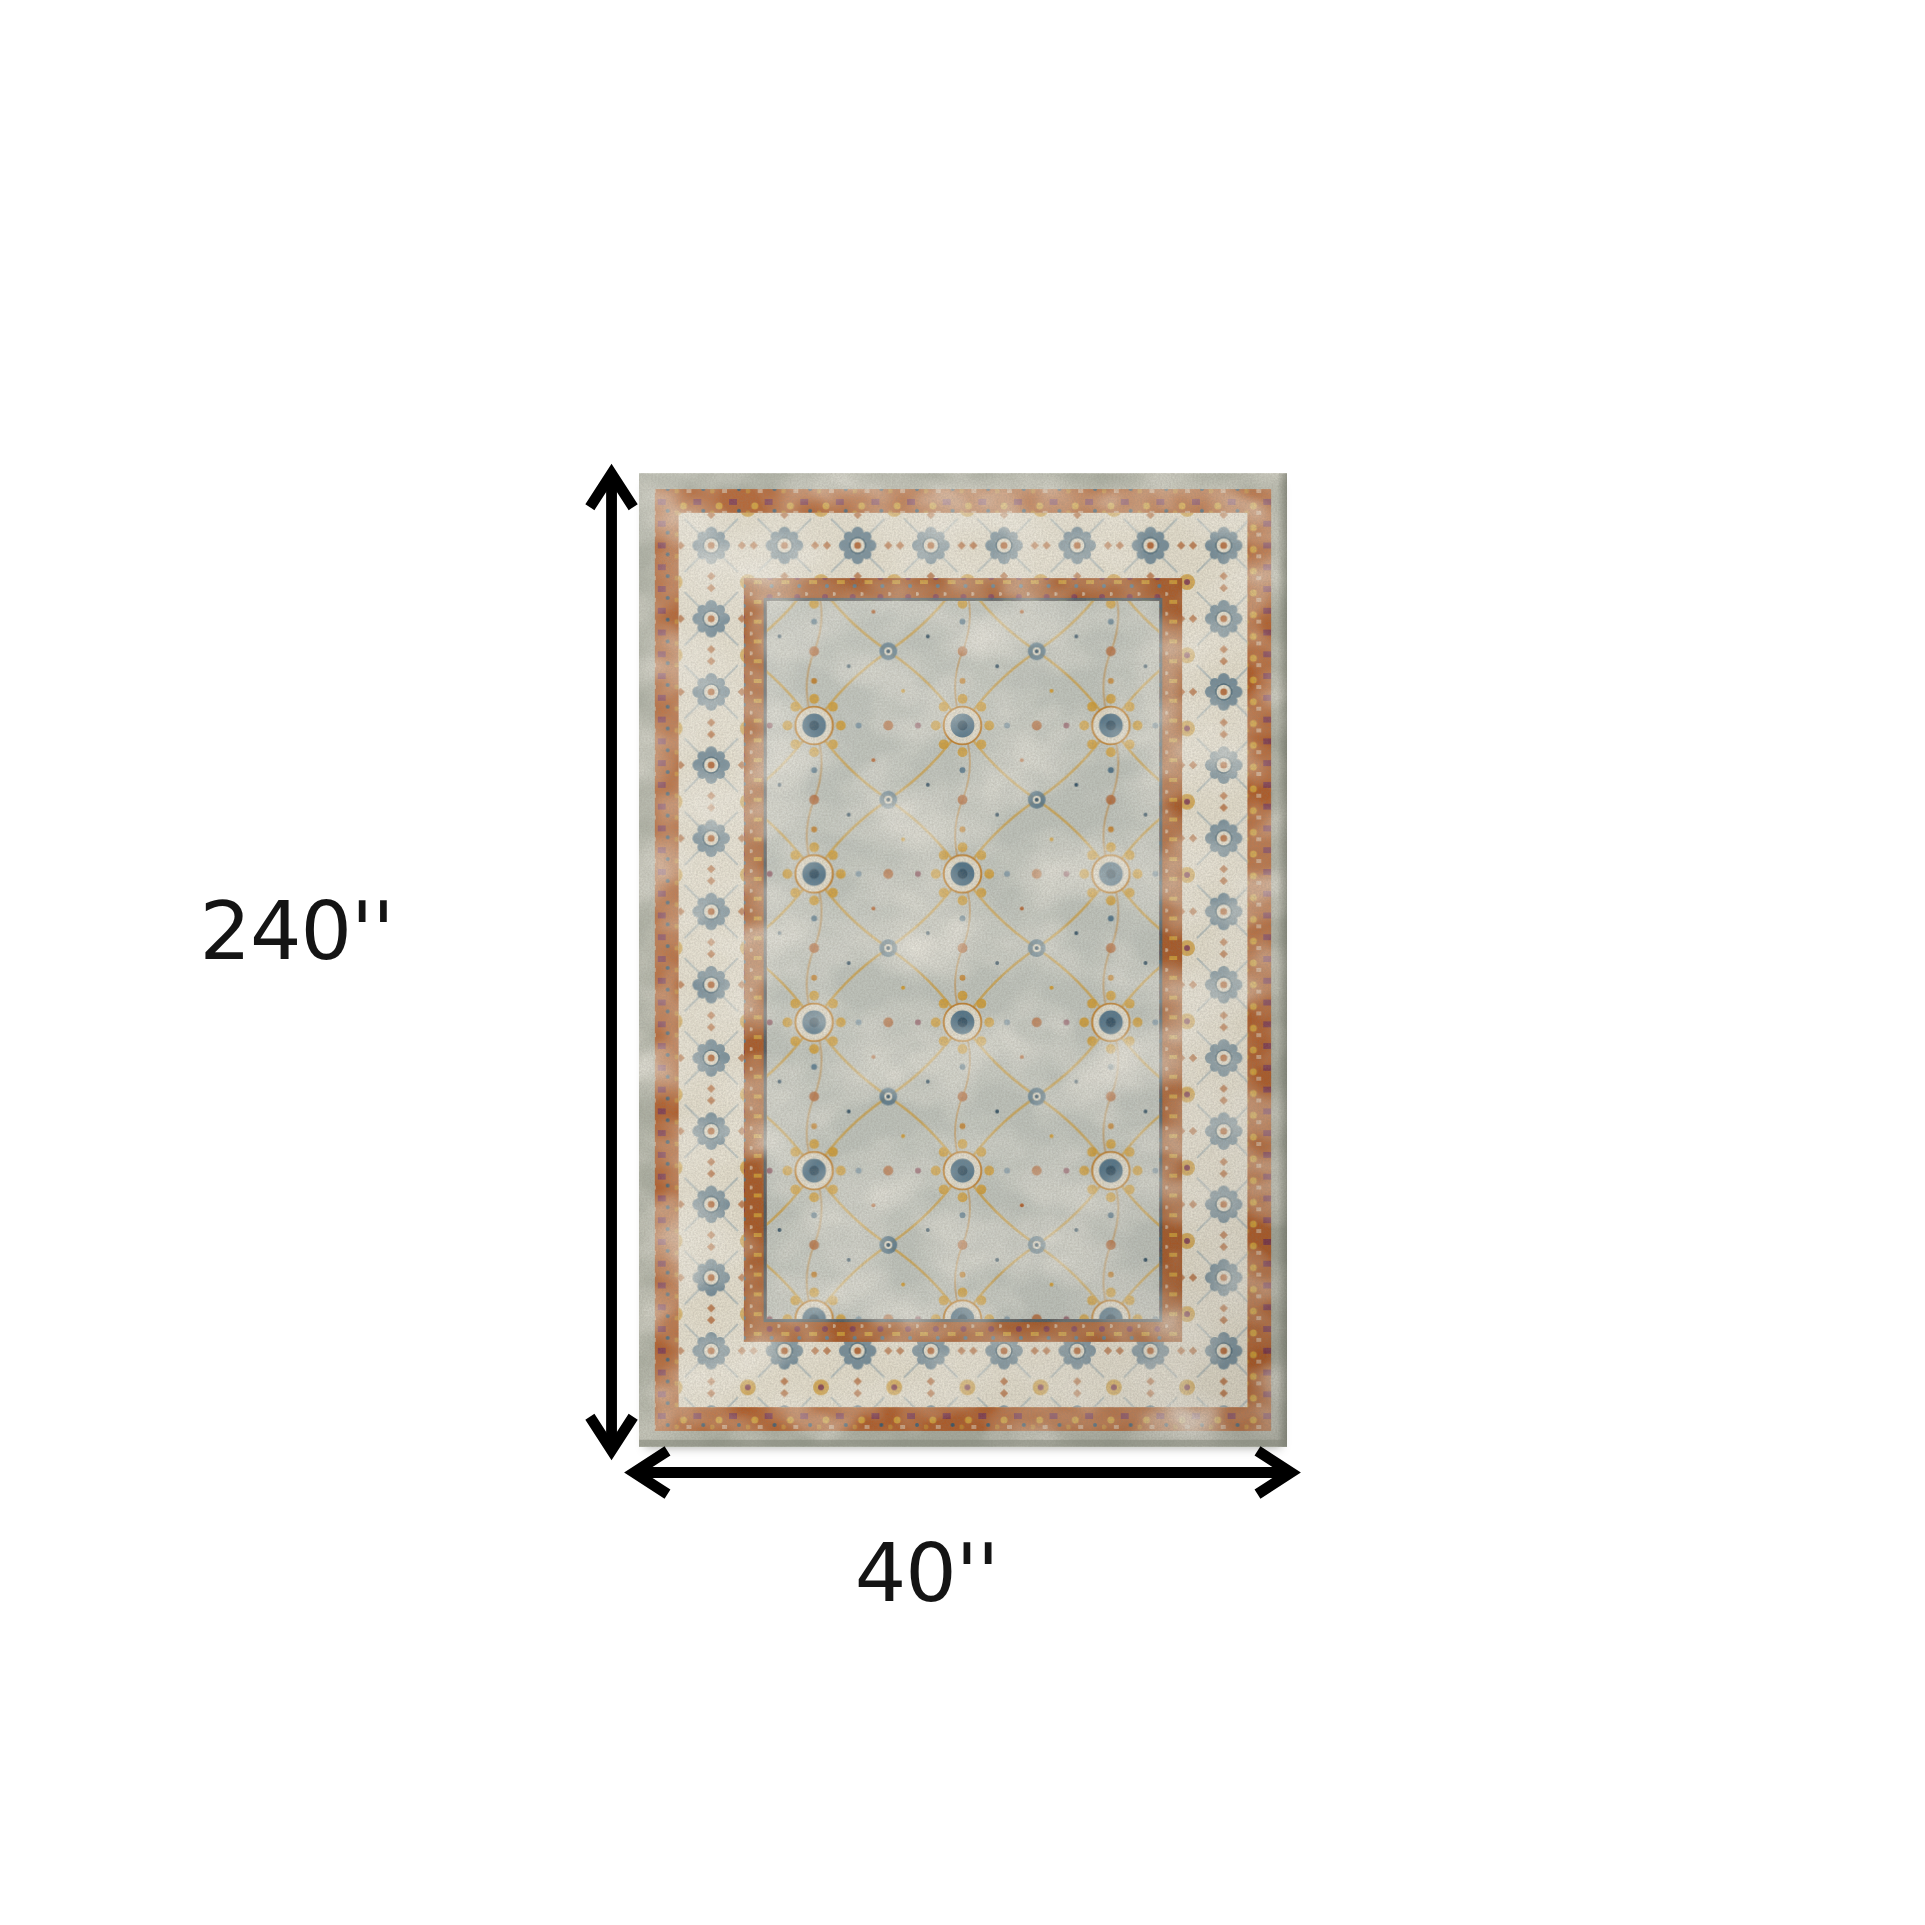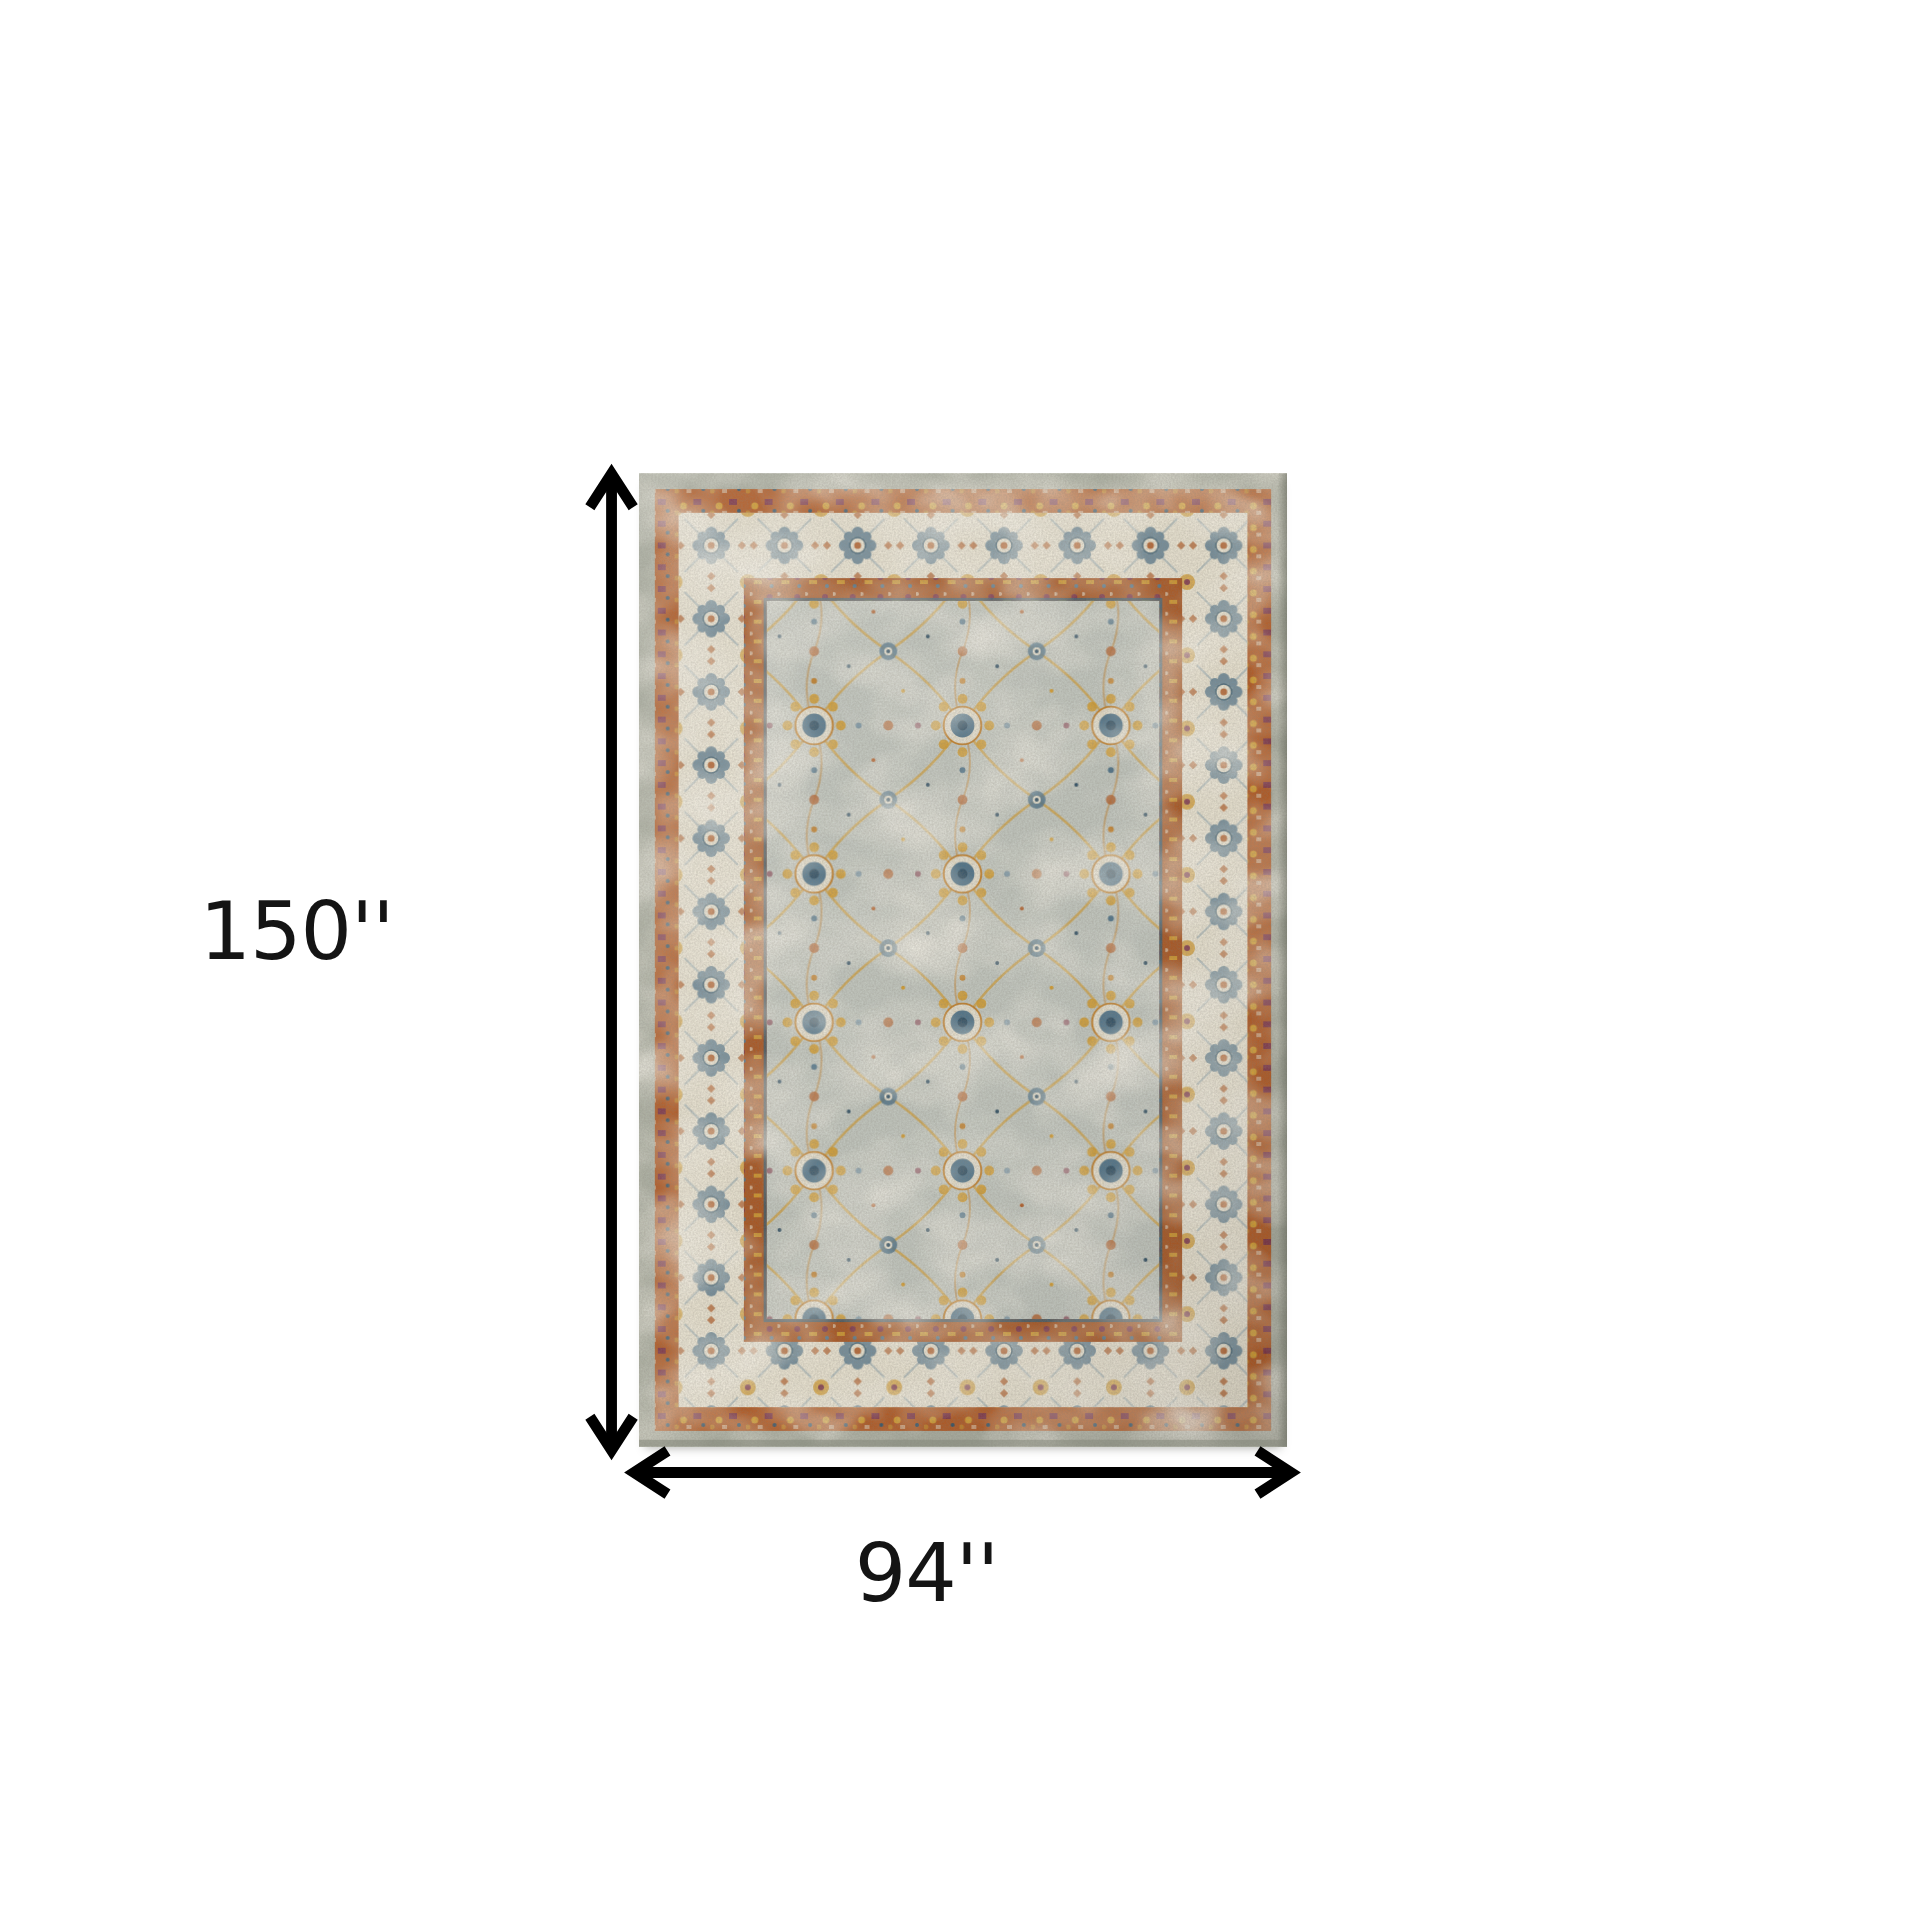--- a/index.html
+++ b/index.html
@@ -195,17 +195,17 @@
     <polyline points="8,46 30,12 52,46" class="arrow-stroke"></polyline>
     <polyline points="8,970 30,1004 52,970" class="arrow-stroke"></polyline>
   </svg>
 
   <svg class="arrow-svg arrow-h" viewBox="0 0 692 60" aria-hidden="true">
     <line x1="12" y1="30" x2="680" y2="30" class="arrow-stroke"></line>
     <polyline points="46,8 12,30 46,52" class="arrow-stroke"></polyline>
     <polyline points="646,8 680,30 646,52" class="arrow-stroke"></polyline>
   </svg>
 
-  <div class="dim-label label-height">150''</div>
-  <div class="dim-label label-width">94''</div>
+  <div class="dim-label label-height">240''</div>
+  <div class="dim-label label-width">40''</div>
 
 </div>
 
 
 </body></html>

